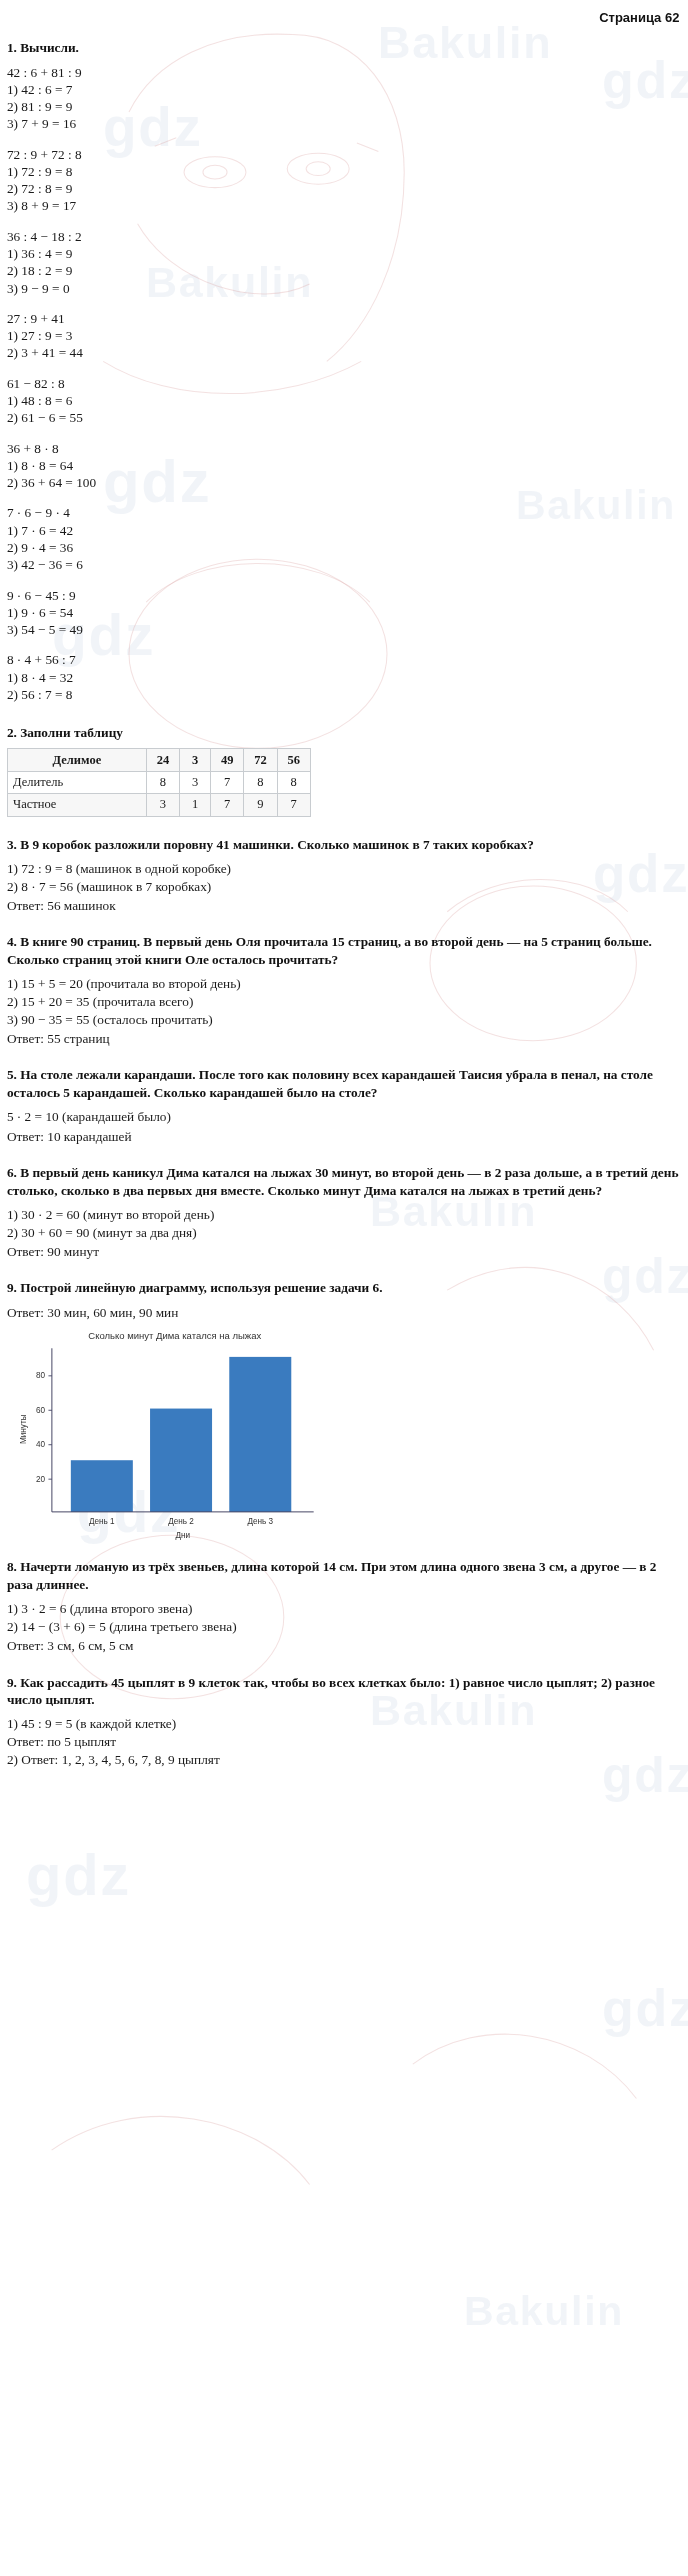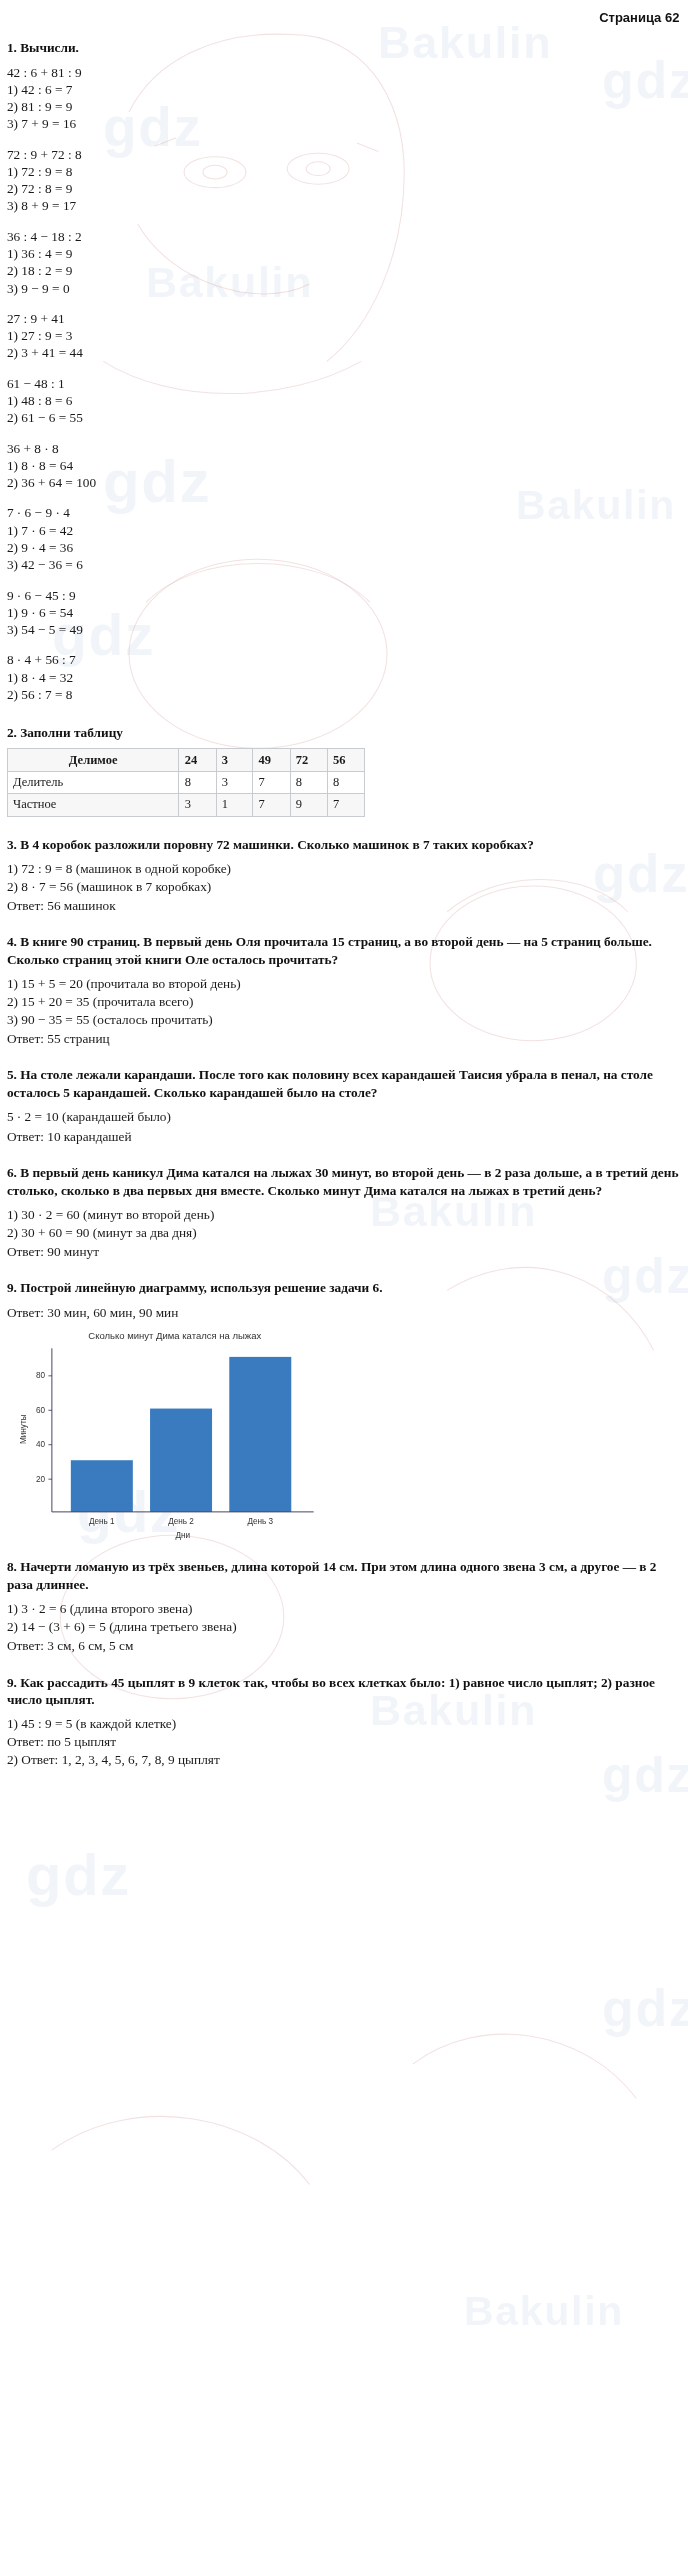--- a/index.html
+++ b/index.html
@@ -72,38 +72,38 @@
   }
   .answer-line, .sol-line {
     font-size: 13.3px;
     line-height: 1.32;
   }
   .sol-list { margin: 0 0 1.7px 0; }
 
   
   table.fill-table {
     border-collapse: collapse;
-    width: 358px;
+    width: 304px;
     margin: 3.4px 0 1.7px 0;
     font-size: 12.5px;
   }
   table.fill-table td {
     border: 0.9px solid #c8ccd0;
     padding: 2.6px 5.2px;
     height: 16.3px;
   }
   table.fill-table tr:nth-child(odd) td { background: #f7f7f7; }
   table.fill-table tr:nth-child(even) td { background: #ffffff; }
   td.rowhead {
     width: 170px;
   }
   td.rowhead.center { text-align: center; font-weight: 700; }
   td.num {
     width: 27px;
-    text-align: left;
+    text-align: center;
     padding-right: 6px;
   }
   tr.hdr td { font-weight: 700; }
 
   
   .chart-wrap {
     width: 310px;
     margin: 8.6px 0 5.2px 6.9px;
     position: relative;
   }
@@ -201,21 +201,21 @@
       <div class="expr-line">3) 9 − 9 = 0</div>
     </div>
 
     <div class="expr-group">
       <div class="expr-line">27 : 9 + 41</div>
       <div class="expr-line">1) 27 : 9 = 3</div>
       <div class="expr-line">2) 3 + 41 = 44</div>
     </div>
 
     <div class="expr-group">
-      <div class="expr-line">61 − 48 : 1</div>
+      <div class="expr-line">61 − 82 : 8</div>
       <div class="expr-line">1) 48 : 8 = 6</div>
       <div class="expr-line">2) 61 − 6 = 55</div>
     </div>
 
     <div class="expr-group">
       <div class="expr-line">36 + 8 · 8</div>
       <div class="expr-line">1) 8 · 8 = 64</div>
       <div class="expr-line">2) 36 + 64 = 100</div>
     </div>
 
@@ -265,21 +265,21 @@
           <td class="num">1</td>
           <td class="num">7</td>
           <td class="num">9</td>
           <td class="num">7</td>
         </tr>
       </tbody>
     </table>
   </section>
 
   <section class="block" style="margin-top:19px;">
-    <div class="task-title">3. В 4 коробок разложили поровну 72 машинки. Сколько машинок в 7 таких коробках?</div>
+    <div class="task-title">3. В 9 коробок разложили поровну 41 машинки. Сколько машинок в 7 таких коробках?</div>
     <div class="sol-list">
       <div class="sol-line">1) 72 : 9 = 8 (машинок в одной коробке)</div>
       <div class="sol-line">2) 8 · 7 = 56 (машинок в 7 коробках)</div>
     </div>
     <div class="answer-line">Ответ: 56 машинок</div>
   </section>
 
   <section class="block" style="margin-top:19px;">
     <div class="task-title">4. В книге 90 страниц. В первый день Оля прочитала 15 страниц, а во второй день — на 5 страниц больше. Сколько страниц этой книги Оле осталось прочитать?</div>
     <div class="sol-list">

